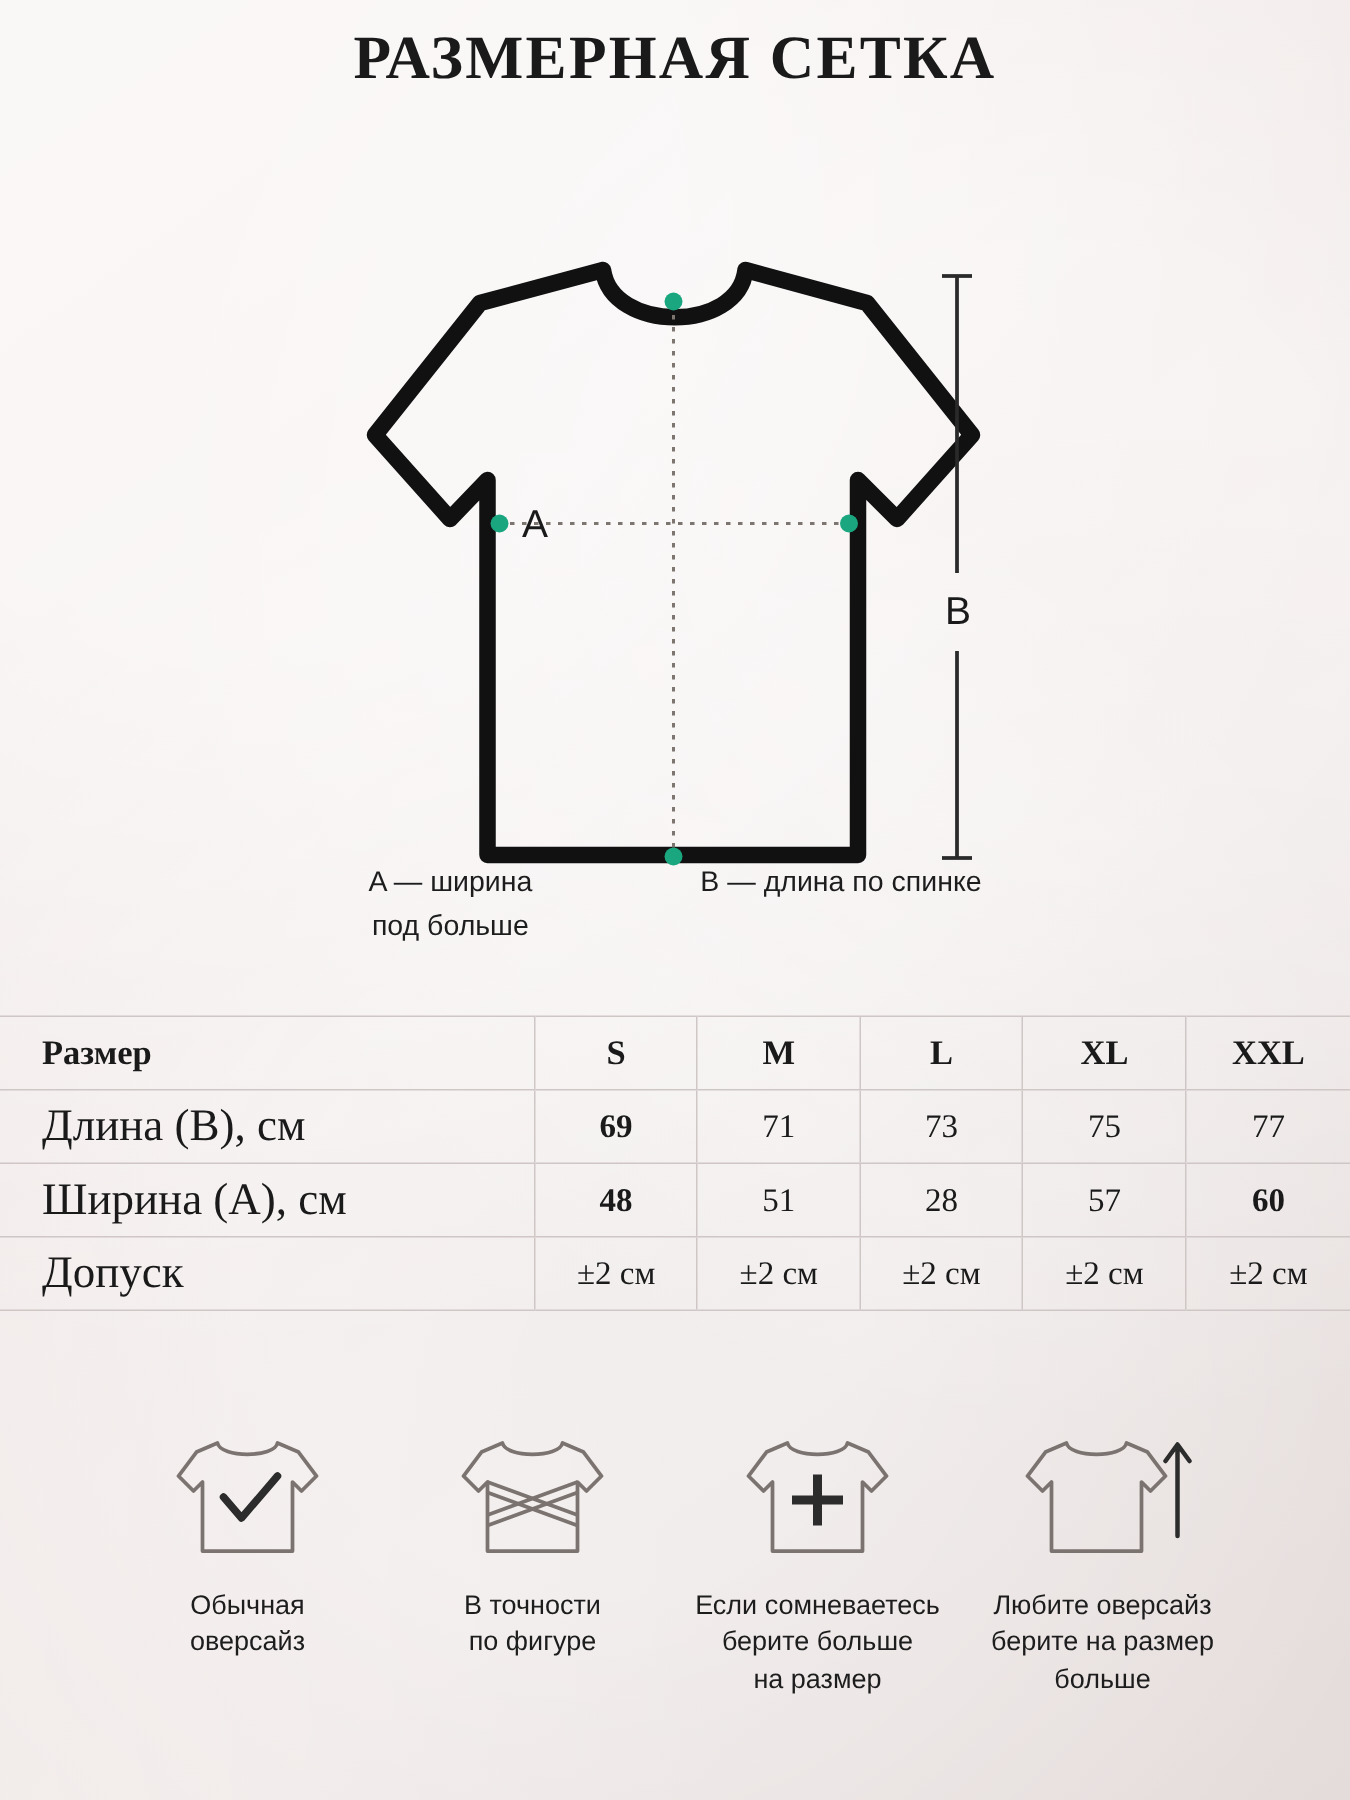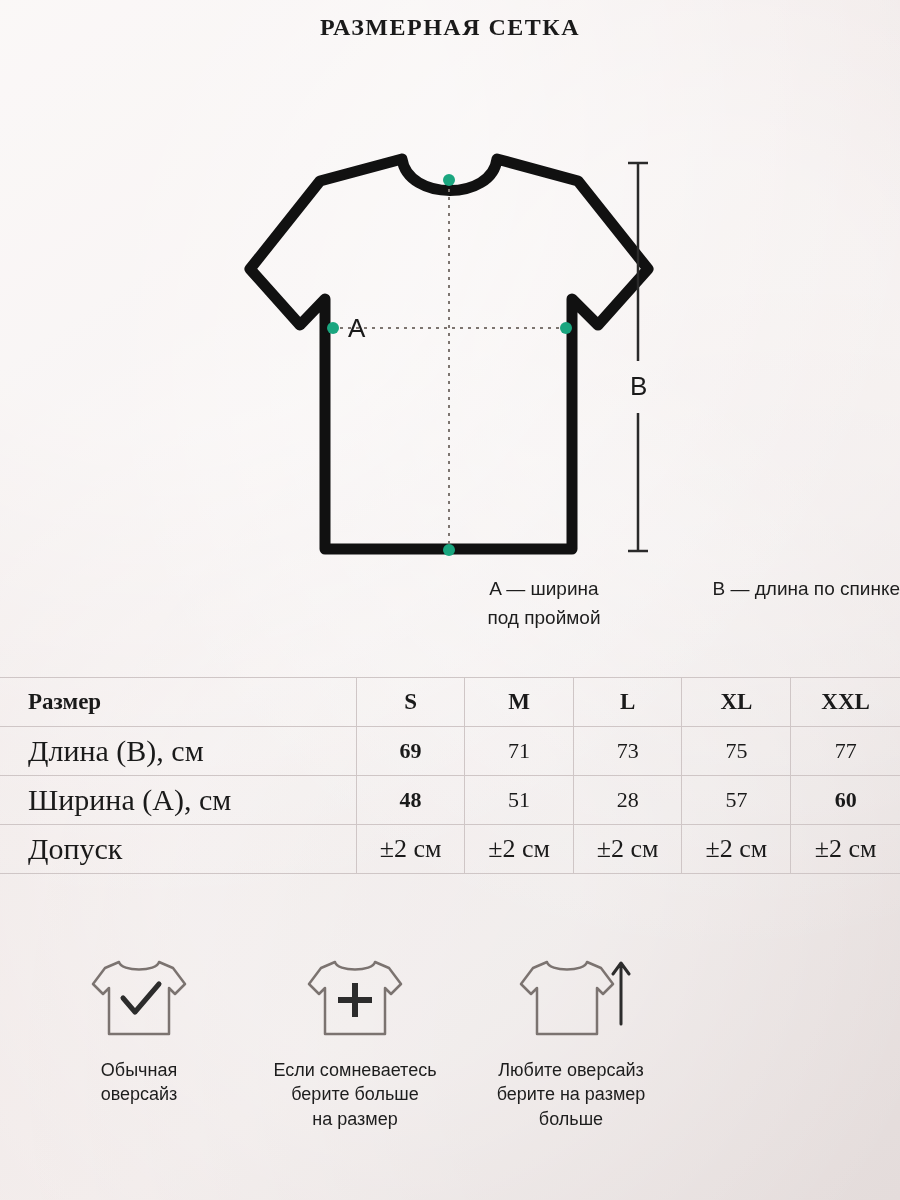--- a/index.html
+++ b/index.html
@@ -21,39 +21,39 @@
     height: 1200px;
     background:
       radial-gradient(circle at 18% 12%, rgba(255,255,255,0.55) 0 22%, rgba(0,0,0,0) 60%),
       radial-gradient(circle at 78% 30%, rgba(255,255,255,0.42) 0 18%, rgba(0,0,0,0) 55%),
       radial-gradient(circle at 42% 72%, rgba(255,255,255,0.38) 0 20%, rgba(0,0,0,0) 58%),
       radial-gradient(circle at 88% 88%, rgba(0,0,0,0.035) 0 24%, rgba(0,0,0,0) 60%),
       linear-gradient(145deg, #f5efee 0%, #efe7e6 40%, #f2ebea 70%, #ece4e3 100%);
   }
   .title {
     text-align: center;
-    font-size: 24px;
+    font-size: 41px;
     letter-spacing: 1.5px;
     font-weight: 700;
     padding-top: 14px;
     font-family: "Liberation Serif", serif;
   }
 
   
   .diagram {
     position: relative;
     width: 900px;
     height: 530px;
   }
   .legend {
     position: absolute;
     width: 900px;
     top: 575px;
     display: flex;
-    justify-content: flex-end;
+    justify-content: center;
     gap: 112px;
     font-family: "Liberation Sans", sans-serif;
     font-size: 19px;
     color: #1d1d1d;
   }
   .legend div { text-align: center; line-height: 1.5; }
 
   
   .table-wrap {
     position: absolute;
@@ -86,33 +86,32 @@
     width: 340px;
   }
   .head .row-label { font-weight: 700; font-size: 23px; }
   .cell {
     text-align: center;
     font-size: 22px;
     width: 112px;
   }
   .head .cell { font-weight: 700; font-size: 23px; }
   .bold-cell { font-weight: 700; }
-  .tol-cell { font-size: 26px; text-align: center; }
+  .tol-cell { font-size: 22px; text-align: center; }
 
   
   .fits {
     position: absolute;
     top: 950px;
     left: 0;
     width: 900px;
     display: flex;
-    justify-content: flex-start;
+    justify-content: center;
     padding: 0 44px;
     box-sizing: border-box;
-    gap: 26px;
   }
   .fit {
     width: 190px;
     text-align: center;
     font-family: "Liberation Sans", sans-serif;
   }
   .fit .icon { height: 96px; display:flex; align-items:center; justify-content:center; }
   .fit .cap {
     margin-top: 12px;
     font-size: 18px;
@@ -165,21 +164,21 @@
         <line x1="628" y1="510" x2="648" y2="510"></line>
       </g>
     </svg>
     <div style="position:absolute; left:348px; top:272px; font-size:26px; font-family:'Liberation Sans', sans-serif;">A</div>
     <div style="position:absolute; left:630px; top:330px; font-size:26px; font-family:'Liberation Sans', sans-serif;">B</div>
   </div>
 
   <div class="legend">
     <div>
       <div>A — ширина</div>
-      <div>под проймой</div>
+      <div>под больше</div>
     </div>
     <div>
       <div>B — длина по спинке</div>
     </div>
   </div>
 
   <div class="table-wrap">
     <table class="size-table">
       <tbody>
           <tr class="head">
@@ -226,20 +225,33 @@
           <path d="M40 10 L26 16 L14 32 L24 42 L30 36 L30 82 L90 82 L90 36 L96 42 L106 32 L94 16 L80 10 C78 20 42 20 40 10 Z" fill="none" stroke="#7b7370" stroke-width="2.5" stroke-linejoin="round"></path>
           <path d="M44 46 L56 60 L80 32" fill="none" stroke="#2c2c2c" stroke-width="5" stroke-linecap="round" stroke-linejoin="round"></path>
         </svg>
       </div>
       <div class="cap">
         <div>Обычная</div>
         <div>оверсайз</div>
       </div>
     </div>
 
+    <div class="fit">
+      <div class="icon">
+        <svg width="120" height="92" viewBox="0 0 120 92">
+          <path d="M40 10 L26 16 L14 32 L24 42 L30 36 L30 82 L90 82 L90 36 L96 42 L106 32 L94 16 L80 10 C78 20 42 20 40 10 Z" fill="none" stroke="#7b7370" stroke-width="2.5" stroke-linejoin="round"></path>
+          <path d="M30 36 L90 58 M30 58 L90 36" fill="none" stroke="#7b7370" stroke-width="2.5"></path>
+          <path d="M30 43 L90 65 M30 65 L90 43" fill="none" stroke="#7b7370" stroke-width="2.5"></path>
+        </svg>
+      </div>
+      <div class="cap">
+        <div>В точности</div>
+        <div>по фигуре</div>
+      </div>
+    </div>
 
     <div class="fit">
       <div class="icon">
         <svg width="120" height="92" viewBox="0 0 120 92">
           <path d="M40 10 L26 16 L14 32 L24 42 L30 36 L30 82 L90 82 L90 36 L96 42 L106 32 L94 16 L80 10 C78 20 42 20 40 10 Z" fill="none" stroke="#7b7370" stroke-width="2.5" stroke-linejoin="round"></path>
           <path d="M60 34 L60 62 M46 48 L74 48" fill="none" stroke="#2c2c2c" stroke-width="6" stroke-linecap="square"></path>
         </svg>
       </div>
       <div class="cap">
         <div>Если сомневаетесь</div>

